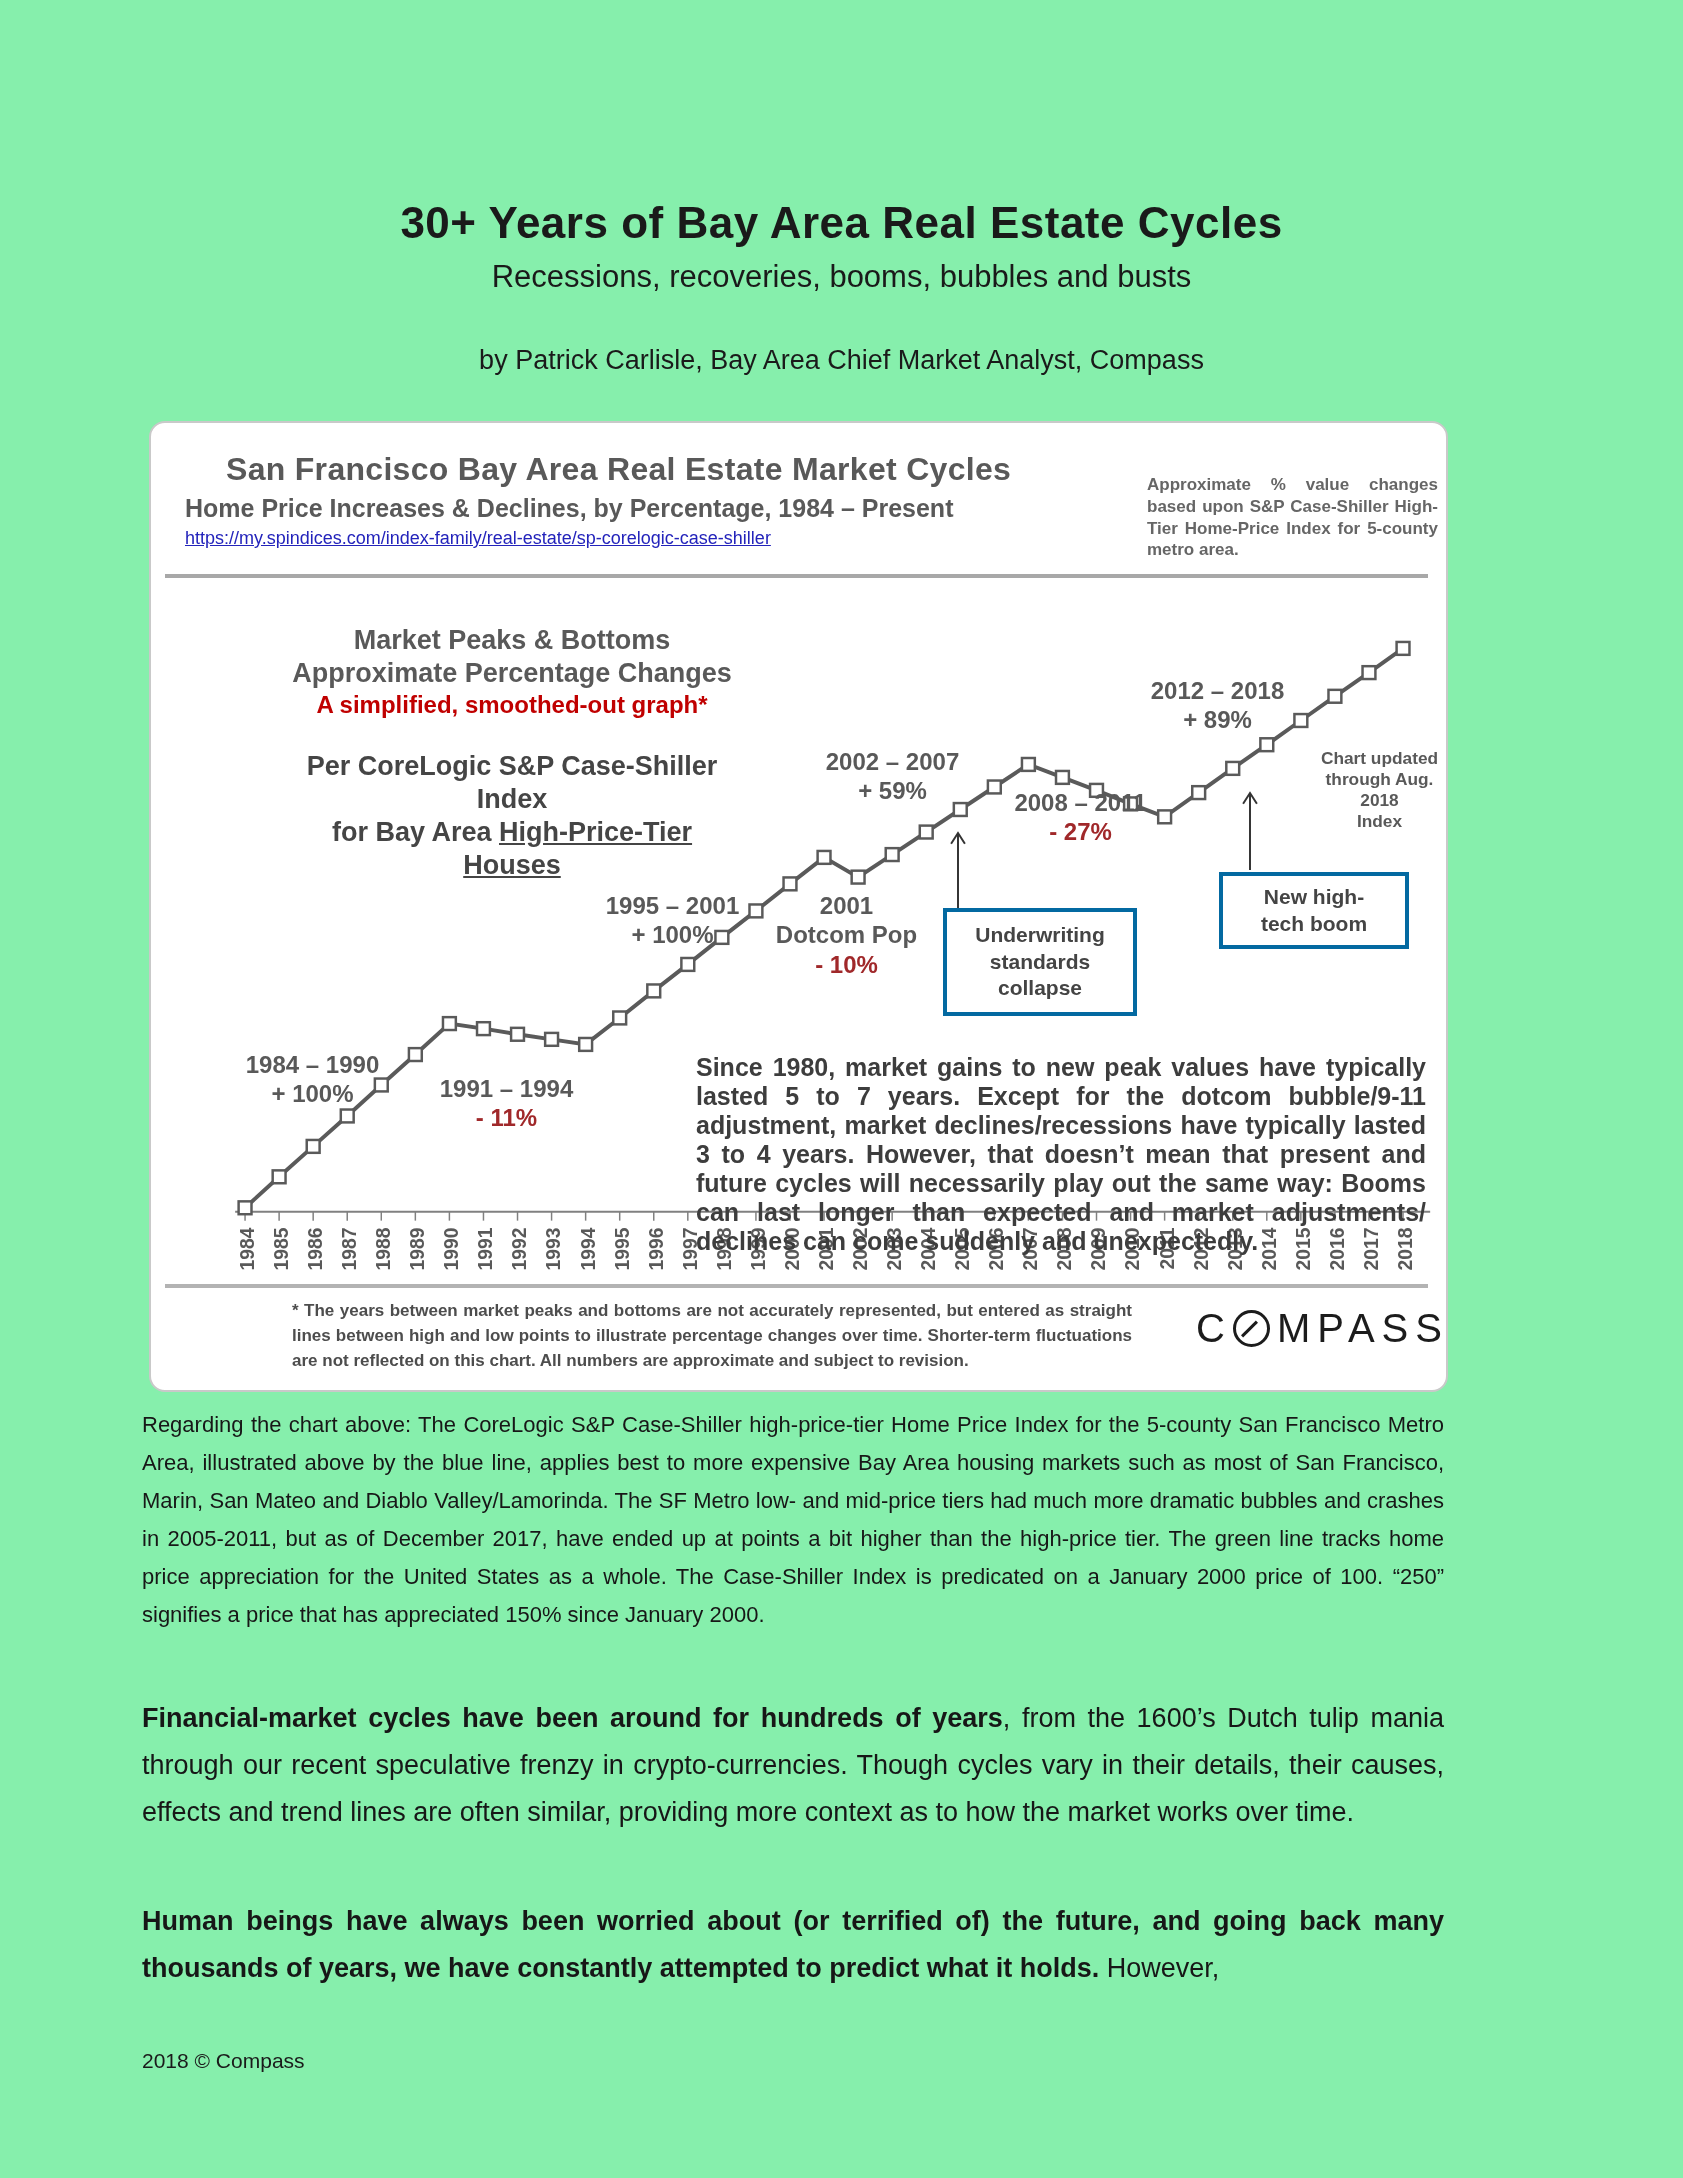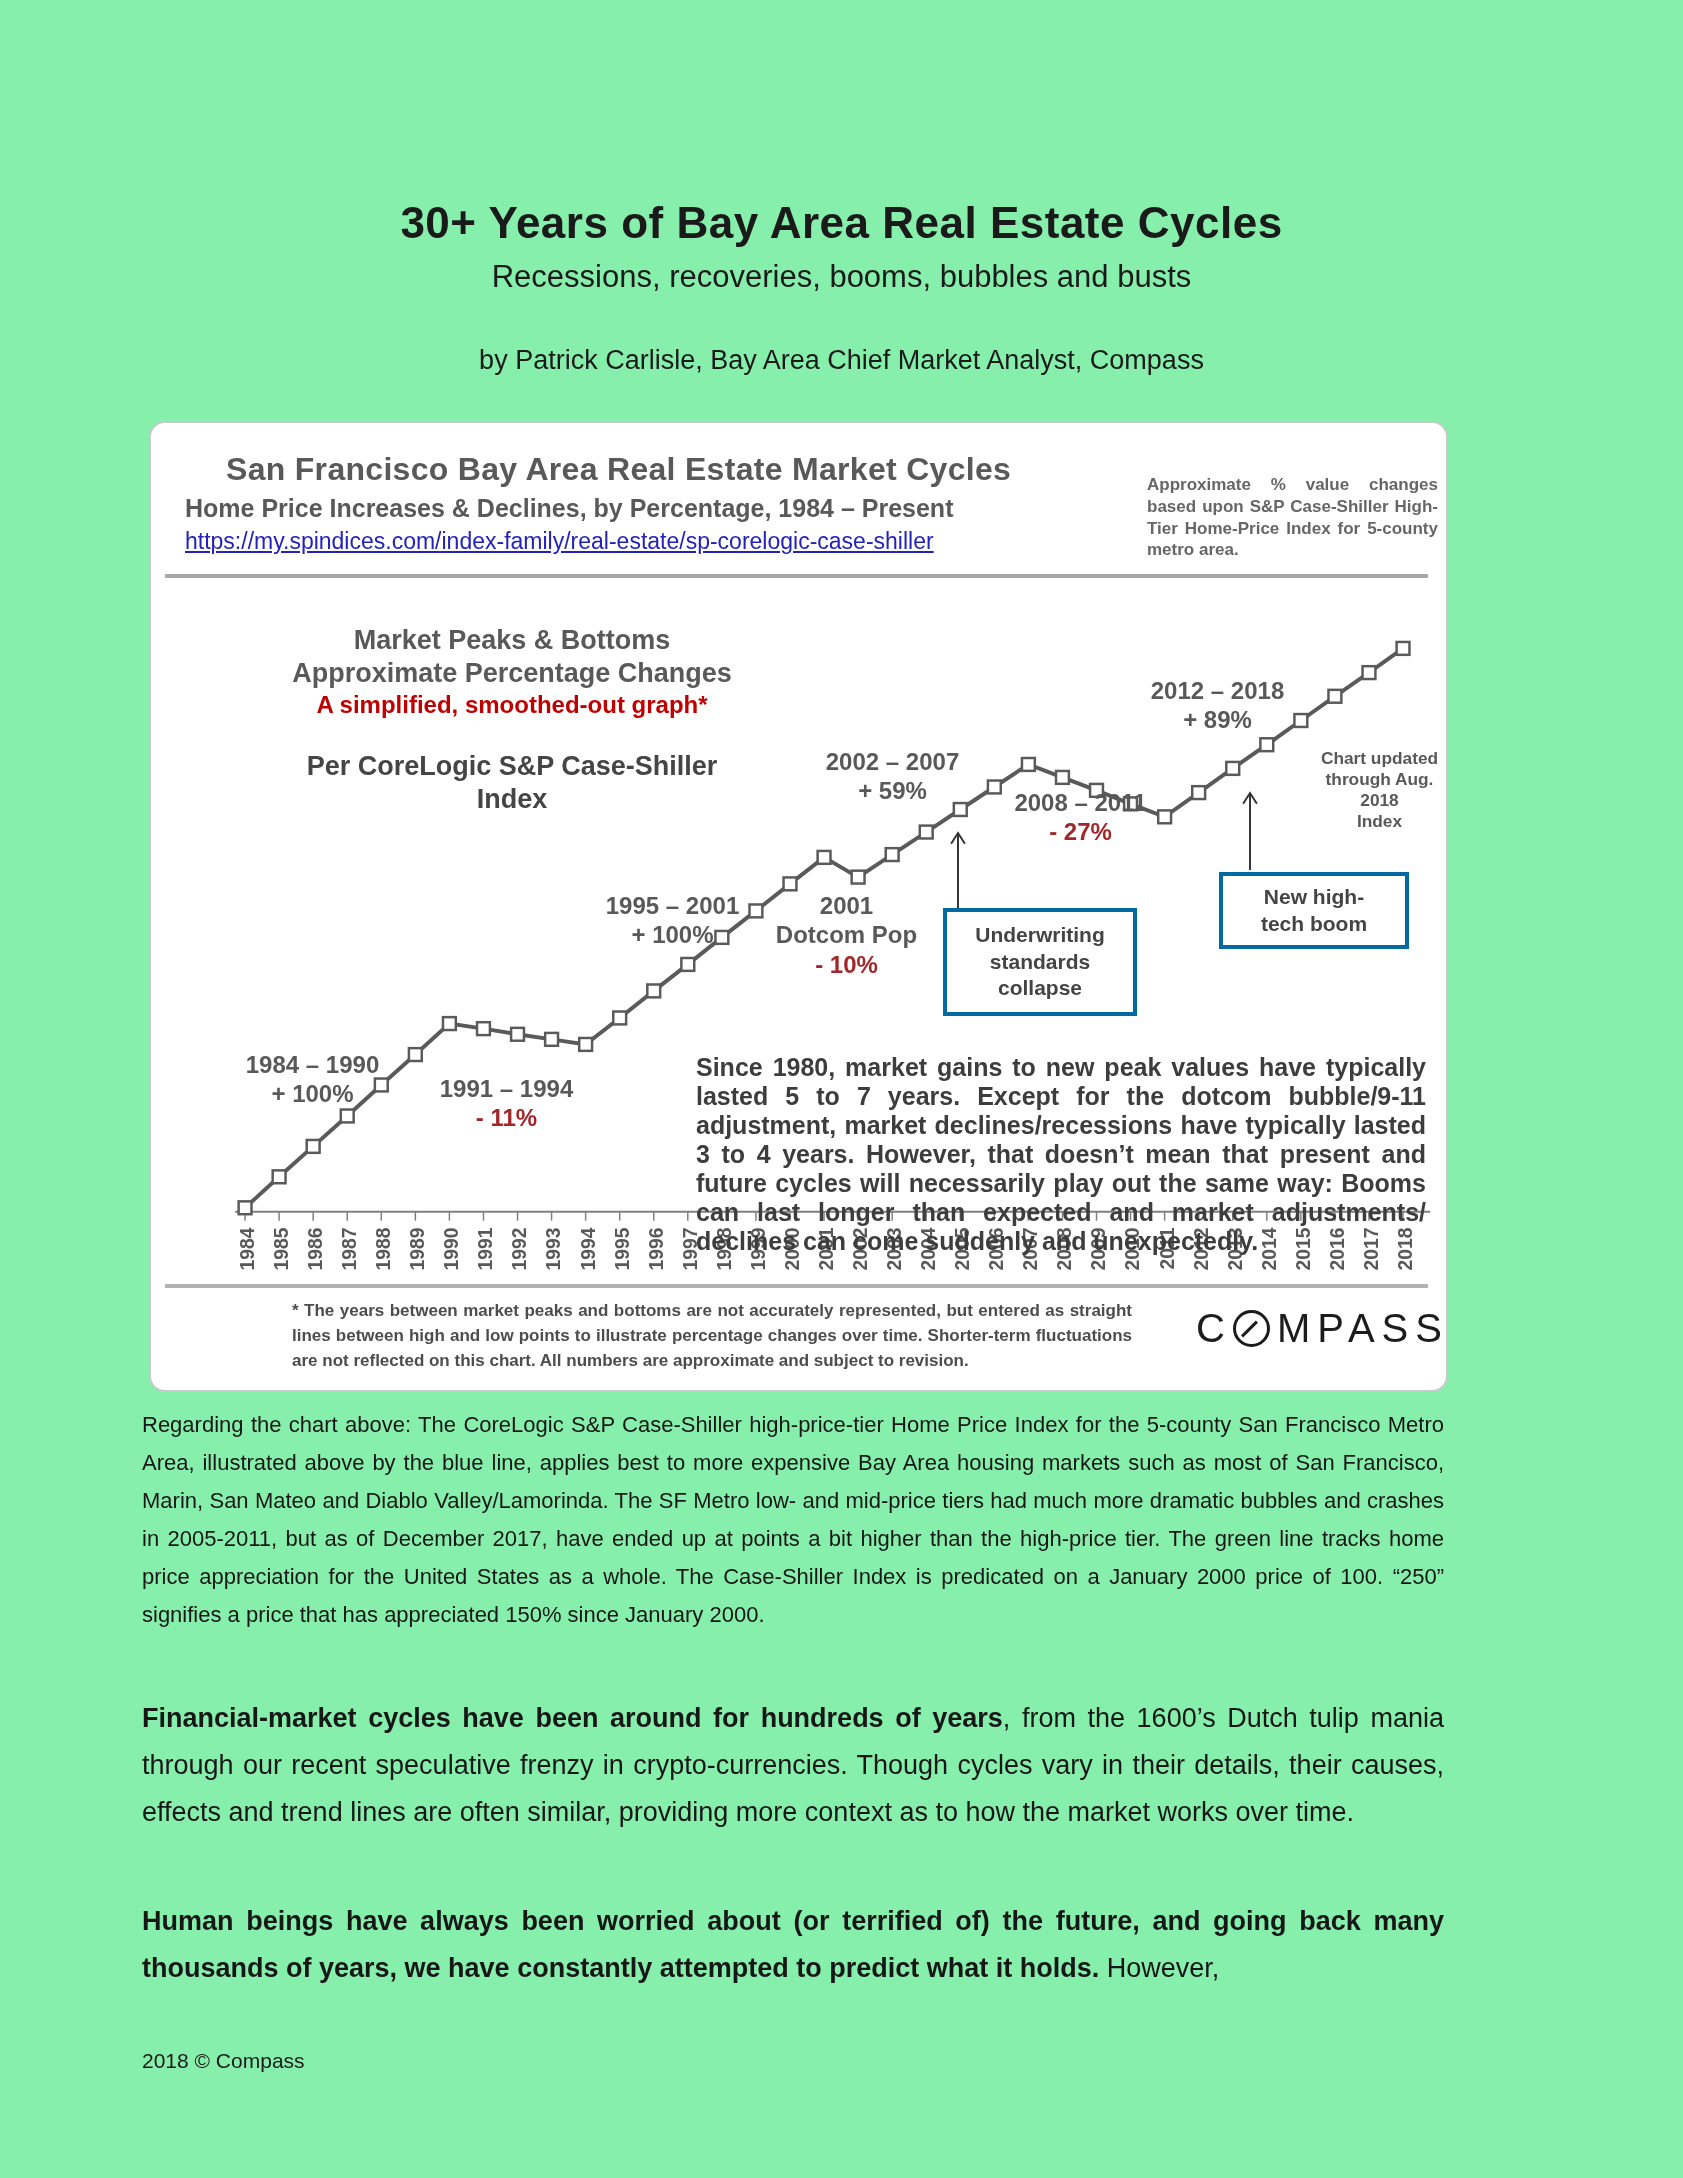--- a/index.html
+++ b/index.html
@@ -7,21 +7,21 @@
         font-family:"Liberation Sans", sans-serif;color:#1a1a1a;}
   .abs{position:absolute;}
   
   .doc-title{top:198px;left:0;width:100%;text-align:center;font-size:44px;font-weight:bold;letter-spacing:0.5px;}
   .doc-subtitle{top:259px;left:0;width:100%;text-align:center;font-size:31px;}
   .doc-byline{top:345px;left:0;width:100%;text-align:center;font-size:27px;}
   
   .panel{left:149px;top:421px;width:1295px;height:967px;border:2px solid #c9c9c9;border-radius:16px;background:#fff;}
   .panel-heading{left:34px;top:28px;font-size:32px;font-weight:bold;color:#595959;letter-spacing:0.3px;margin-left:41px;}
   .panel-subheading{left:34px;top:71px;font-size:25px;font-weight:bold;color:#595959;}
-  .panel-link{left:34px;top:105px;font-size:23px;color:#2323bb;text-decoration:underline;}
+  .panel-link{left:34px;top:105px;font-size:18px;color:#2323bb;text-decoration:underline;}
   .panel-note{left:996px;top:51px;width:291px;font-size:17px;font-weight:bold;color:#666;
               text-align:justify;line-height:1.28;}
   .panel-divider{left:14px;top:151px;width:1263px;height:4px;background:#a8a8a8;}
   .panel-divider2{left:14px;top:861px;width:1263px;height:4px;background:#b3b3b3;}
   .chart-svg{left:0;top:161px;}
   
   .footnote{left:141px;top:875px;width:840px;font-size:17px;font-weight:600;color:#4d4d4d;
             line-height:25px;text-align:justify;}
   .logo{left:1045px;top:883px;display:flex;align-items:center;font-size:40px;letter-spacing:7px;
         color:#1c1c1c;font-weight:500;}
@@ -199,20 +199,21 @@
   </div>
 
   <div class="ann" id="ann-block-title">
     <div>Market Peaks &amp; Bottoms</div>
     <div>Approximate Percentage Changes</div>
     <div class="sub-red">A simplified, smoothed-out graph*</div>
   </div>
 
   <div class="ann" id="ann-source">
     <div>Per CoreLogic S&amp;P Case-Shiller Index</div>
+    <div><span>for Bay Area </span><span class="ul">High-Price-Tier Houses</span></div>
   </div>
 
   <div class="ann seg" id="seg0">
     <div>1984 – 1990</div>
     <div>+ 100%</div>
   </div>
   <div class="ann seg" id="seg1">
     <div>1991 – 1994</div>
     <div class="neg">- 11%</div>
   </div>

